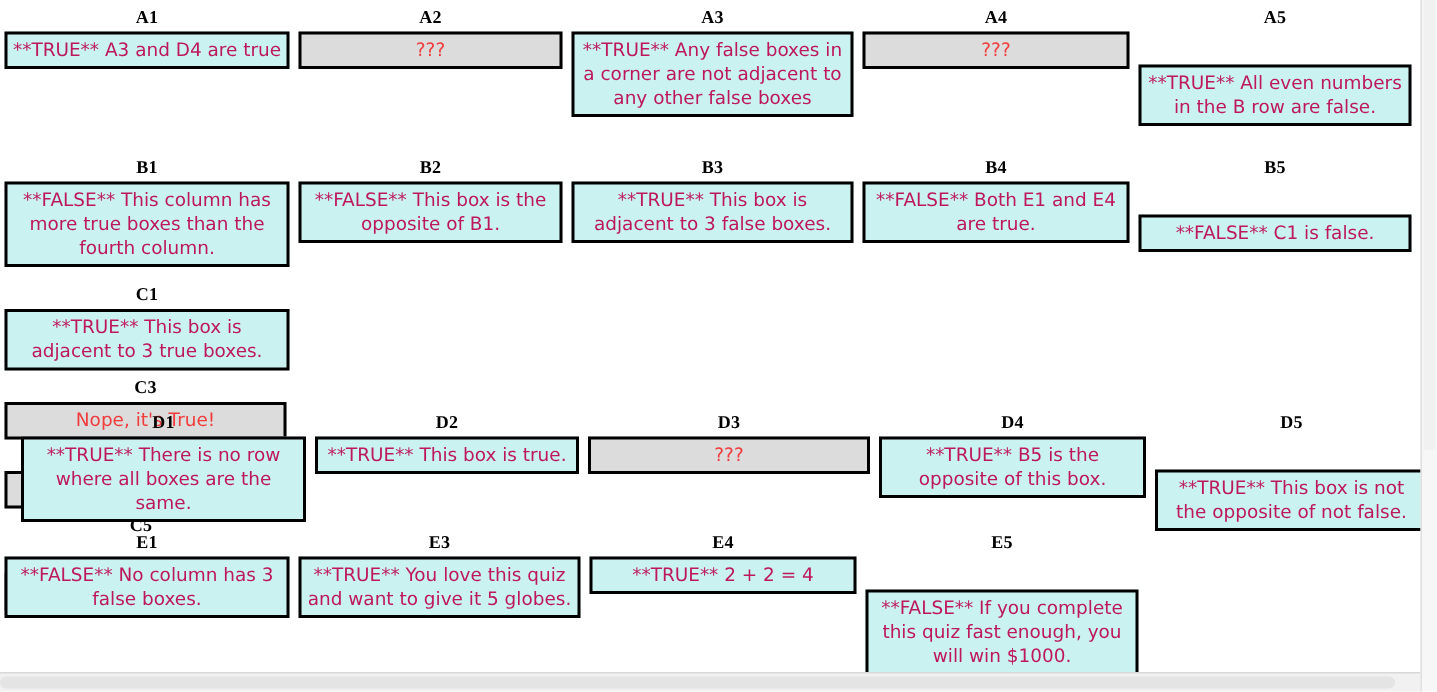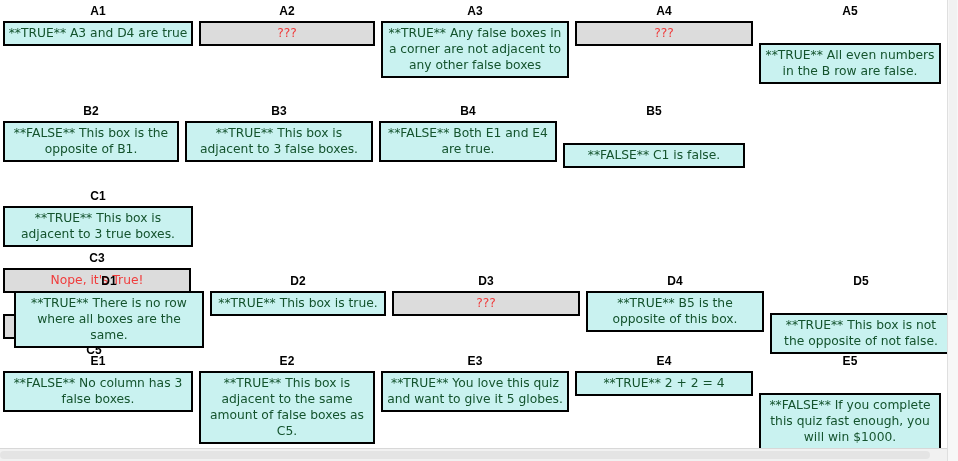--- a/index.html
+++ b/index.html
@@ -52,27 +52,27 @@
   .col-5 { width: 188px; gap: 22px; }
 
   .cell-header {
     text-align: center;
     font-weight: bold;
     font-size: 12px;
     line-height: 14px;
     color: #000000;
     padding: 4px 0 3px 0;
     letter-spacing: 0.2px;
-    font-family: Liberation Sans, sans-serif;
+    font-family: Liberation Serif, serif;
   }
 
   .cell-box {
     border: 2px solid #000000;
     background: #c9f2f0;
-    color: #14532d;
+    color: #be185d;
     font-size: 12.3px;
     line-height: 16px;
     text-align: center;
     padding: 2px 3px 3px 3px;
     box-sizing: border-box;
     word-wrap: break-word;
     font-family: "DejaVu Sans", "Liberation Sans", sans-serif;
   }
 
   .cell-box.unanswered {
@@ -150,20 +150,24 @@
         <div class="cell-header">A4</div>
         <div class="cell-box unanswered">???</div>
       </div>
       <div class="cell col-5">
         <div class="cell-header">A5</div>
         <div class="cell-box">**TRUE** All even numbers in the B row are false.</div>
       </div>
     </div>
 
     <div class="grid-row row-B">
+      <div class="cell col-1">
+        <div class="cell-header">B1</div>
+        <div class="cell-box">**FALSE** This column has more true boxes than the fourth column.</div>
+      </div>
       <div class="cell col-2">
         <div class="cell-header">B2</div>
         <div class="cell-box">**FALSE** This box is the opposite of B1.</div>
       </div>
       <div class="cell col-3">
         <div class="cell-header">B3</div>
         <div class="cell-box">**TRUE** This box is adjacent to 3 false boxes.</div>
       </div>
       <div class="cell col-4">
         <div class="cell-header">B4</div>
@@ -215,24 +219,20 @@
         <div class="cell-header">D5</div>
         <div class="cell-box">**TRUE** This box is not the opposite of not false.</div>
       </div>
     </div>
 
     <div class="grid-row row-E">
       <div class="cell col-1">
         <div class="cell-header">E1</div>
         <div class="cell-box">**FALSE** No column has 3 false boxes.</div>
       </div>
-      <div class="cell col-2">
-        <div class="cell-header">E2</div>
-        <div class="cell-box">**TRUE** This box is adjacent to the same amount of false boxes as C5.</div>
-      </div>
       <div class="cell col-3">
         <div class="cell-header">E3</div>
         <div class="cell-box">**TRUE** You love this quiz and want to give it 5 globes.</div>
       </div>
       <div class="cell col-4">
         <div class="cell-header">E4</div>
         <div class="cell-box">**TRUE** 2 + 2 = 4</div>
       </div>
       <div class="cell col-5">
         <div class="cell-header">E5</div>

